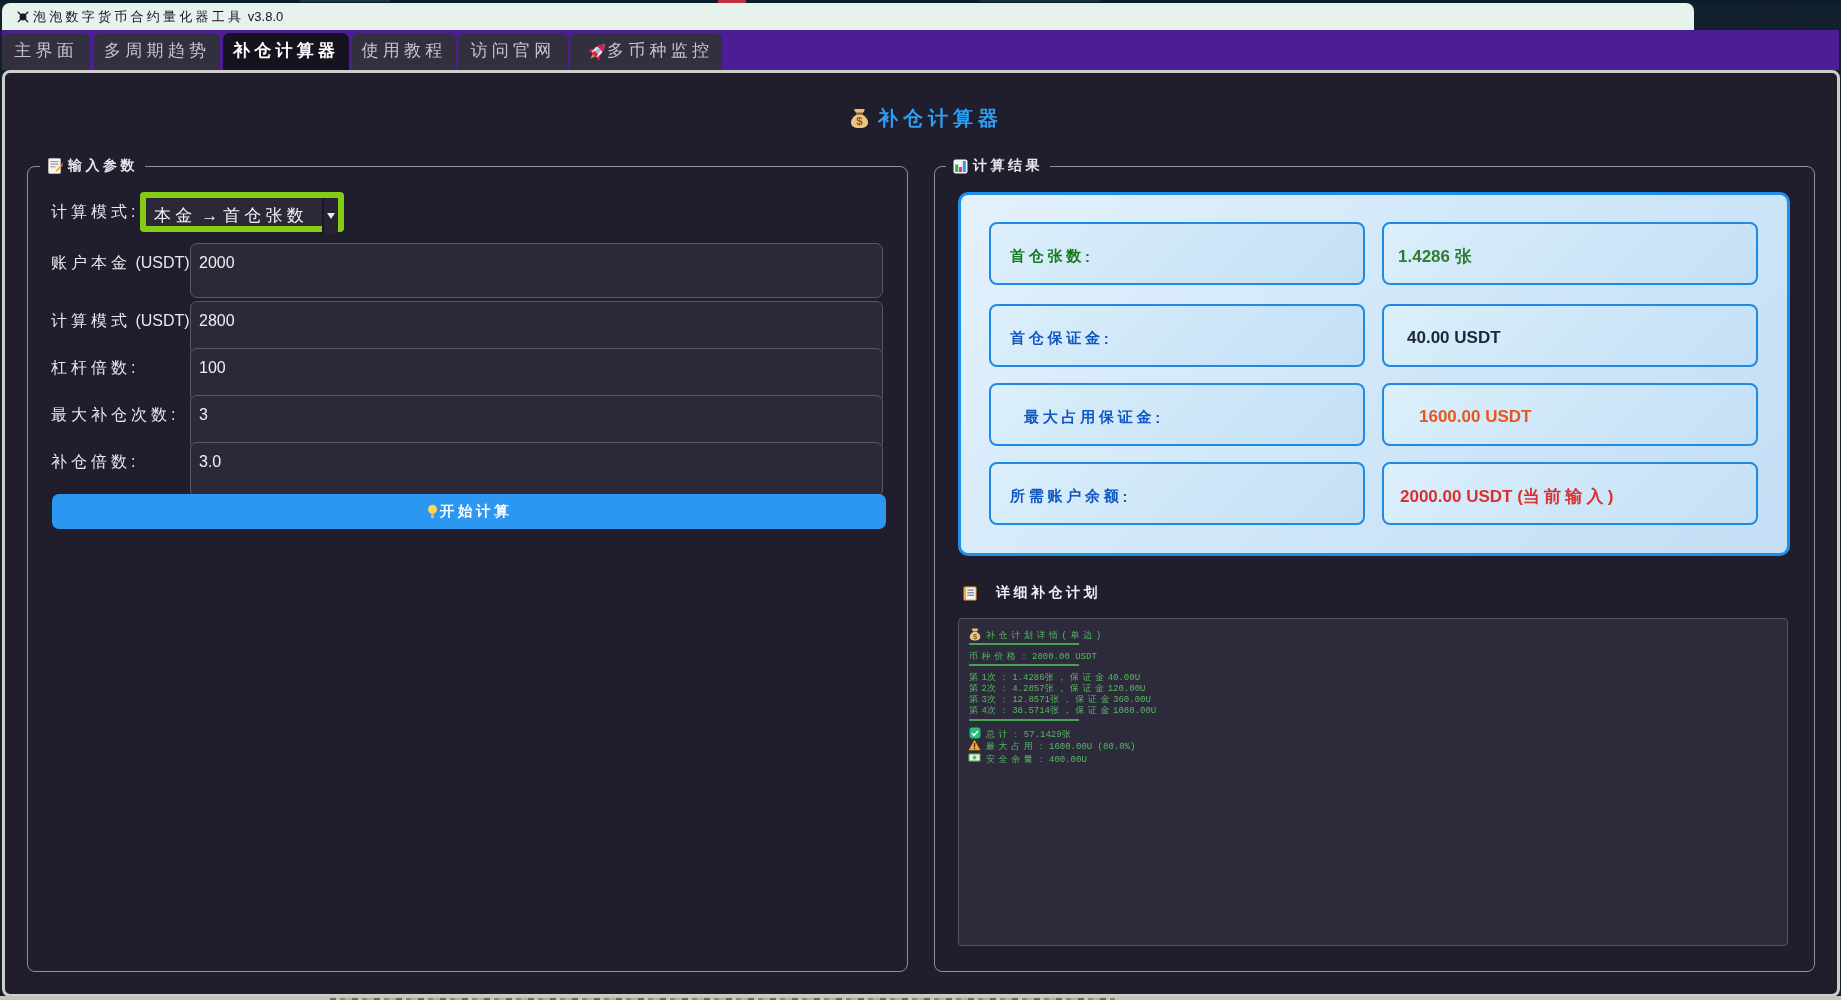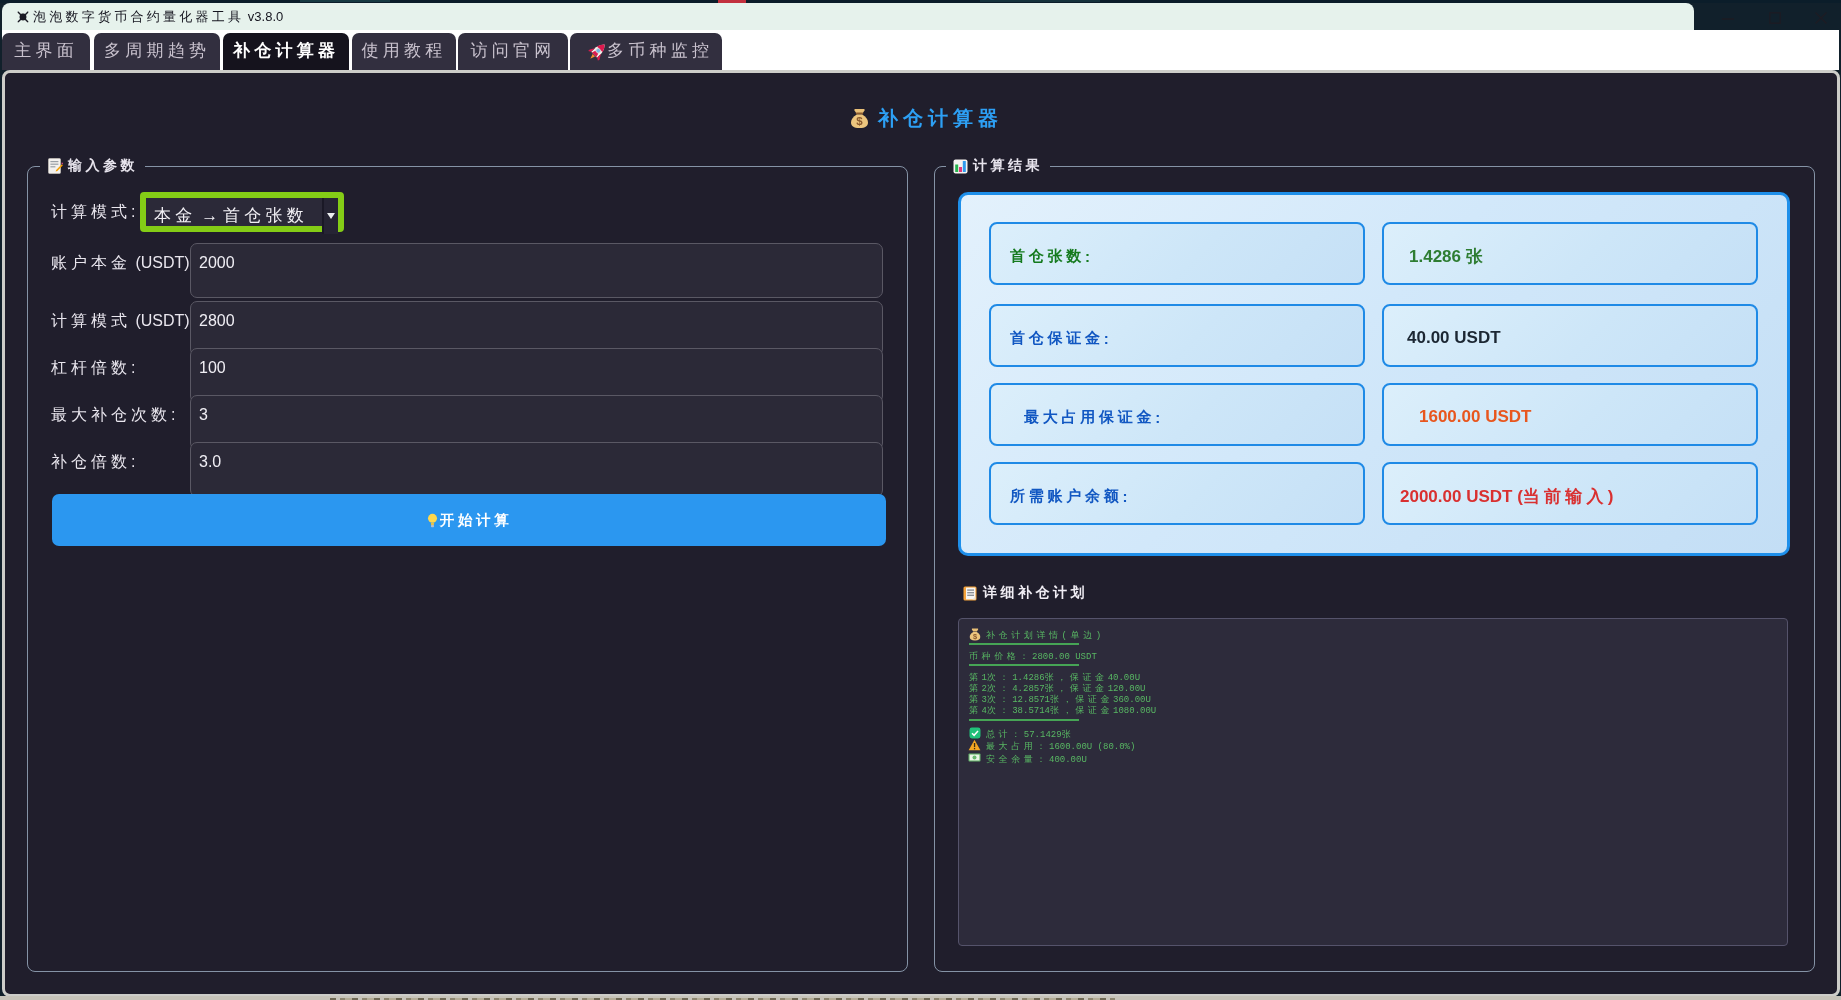--- a/index.html
+++ b/index.html
@@ -3,43 +3,43 @@
 <meta charset="utf-8">
 <style>
 *{margin:0;padding:0;box-sizing:border-box}
 html,body{width:1841px;height:1000px;overflow:hidden;background:#11202b;font-family:"Liberation Sans",sans-serif}
 .abs{position:absolute}
 .cjk{letter-spacing:.25em}
 #titlebar{position:absolute;left:2px;top:3px;width:1692px;height:27px;background:#e6f2ec;border-radius:8px 8px 0 0}
 #title-ico{position:absolute;left:14px;top:7px}
 #title-txt{position:absolute;left:31px;top:0;height:27px;line-height:27px;font-size:13px;color:#15151f}
 .winbtn{position:absolute;top:0;height:27px}
-#tabbar{position:absolute;left:2px;top:30px;width:1837px;height:40px;background:#ffffff}
+#tabbar{position:absolute;left:2px;top:30px;width:1837px;height:40px;background:#4c1d95}
 .tab{position:absolute;top:3px;height:37px;background:#322f3f;border-radius:7px 7px 0 0;color:#c9c2ce;font-size:17px;text-align:center;line-height:35px;white-space:nowrap}
 .tab.active{background:#15131d;color:#fff;font-weight:bold}
 #pane{position:absolute;left:2px;top:70px;width:1838px;height:927px;background:#201e2c;border:3px solid #cdcdc9;border-radius:8px}
 #heading{position:absolute;left:6px;top:103px;width:1841px;height:30px;display:flex;align-items:center;justify-content:center;gap:9px}
 #heading span{color:#2da0f5;font-size:20px;font-weight:bold}
 .gbox{position:absolute;border:1px solid #8593a6;border-radius:8px}
 #g1{left:27px;top:166px;width:881px;height:806px}
 #g2{left:934px;top:166px;width:881px;height:806px}
 .glabel{position:absolute;top:157px;height:18px;background:#201e2c;padding:0 7px;display:flex;align-items:center;gap:5px}
 .glabel span{font-size:14px;font-weight:600;color:#e7e4ed}
 .flabel{position:absolute;color:#e9e6ee;font-size:16px;white-space:nowrap}
 .input{position:absolute;left:190px;width:693px;height:55px;background:#2b2937;border:1px solid #5a5864;border-radius:7px;color:#f0eef4;font-size:16px;line-height:37px;padding-left:8px}
 #combo{position:absolute;left:140px;top:192px;width:204px;height:40px;background:#2b2938;border:6px solid #84cc16;border-radius:4px;color:#f2f0f5;font-size:17px;line-height:36px;padding-left:8px}
 #combo .arrowbox{position:absolute;right:0;top:0;width:16px;height:36px;background:#262434;border-left:2px solid #1a1826}
 #combo .arrow{position:absolute;right:3px;top:15px;width:0;height:0;border:4.5px solid transparent;border-top:6px solid #eceef0;border-bottom:none}
-#calcbtn{position:absolute;left:52px;top:494px;width:834px;height:52px;background:#2b97f0;border-radius:7px;display:flex;align-items:center;justify-content:center;gap:1px}
+#calcbtn{position:absolute;left:52px;top:494px;width:834px;height:35px;background:#2b97f0;border-radius:7px;display:flex;align-items:center;justify-content:center;gap:1px}
 #calcbtn span{color:#fff;font-size:14.5px;font-weight:bold}
 #bluepanel{position:absolute;left:958px;top:192px;width:832px;height:364px;border:3px solid #1e8fea;border-radius:10px;background:linear-gradient(135deg,#e3f1fc 0%,#d2e8fa 45%,#c3def5 100%)}
 .cell{position:absolute;width:376px;height:63px;border:2px solid #1f8ae6;border-radius:8px;background:linear-gradient(135deg,#dceffb 0%,#cde6f8 55%,#c5e0f6 100%);display:flex;align-items:center;padding-top:5px}
 .cell span{font-weight:bold;font-size:15px}
 .cell.val span{font-size:17px}
-#planhead{position:absolute;left:963px;top:584px;height:18px;display:flex;align-items:center;gap:6px}
+#planhead{position:absolute;left:963px;top:584px;height:18px;display:flex;align-items:center;gap:19px}
 #planhead span{font-size:14px;font-weight:bold;color:#f0edf4}
 #planpanel{position:absolute;left:958px;top:618px;width:830px;height:328px;background:#2d2b3b;border:1px solid #55536b;border-radius:4px}
 .pline{position:absolute;color:#58b763;font-family:"Liberation Mono",monospace;font-size:9px;white-space:nowrap}
 .pline .pc{letter-spacing:3.6px}
 .psep{position:absolute;left:969px;width:110px;height:2px;background:#46a455}
 .pico{position:absolute}
 #botstrip{position:absolute;left:0;top:996px;width:1841px;height:4px;background:#c6c3b9}
 #botnoise{position:absolute;left:330px;top:998px;width:785px;height:2px;background:repeating-linear-gradient(90deg,#6e6854 0 6px,#c6c3b9 6px 10px,#8d8670 10px 15px,#b3ac96 15px 22px)}
 #topstrip{position:absolute;left:0;top:0;width:1841px;height:3px;background:#0b1d2a}
 </style>
@@ -136,21 +136,21 @@
     <rect x="9.8" y="2" width="3" height="11" fill="#2f9bed"></rect>
   </svg>
   <span class="cjk">计算结果</span>
 </div>
 <div id="bluepanel"></div>
 <div class="cell" style="left:989px;top:222px">
     <span class="cjk" style="color:#157a1e;padding-left:19px">首仓张数</span>
     <span style="color:#157a1e">:</span>
   </div>
 <div class="cell val" style="left:1382px;top:222px">
-    <span style="color:#2e7d32;padding-left:25px">1.4286 <span class="cjk">张</span></span>
+    <span style="color:#2e7d32;padding-left:14px">1.4286 <span class="cjk">张</span></span>
   </div>
 <div class="cell" style="left:989px;top:304px">
     <span class="cjk" style="color:#1157c2;padding-left:19px">首仓保证金</span>
     <span style="color:#1157c2">:</span>
   </div>
 <div class="cell val" style="left:1382px;top:304px">
     <span style="color:#1c2733;padding-left:23px">40.00 USDT</span>
   </div>
 <div class="cell" style="left:989px;top:383px">
     <span class="cjk" style="color:#1157c2;padding-left:33px">最大占用保证金</span>

